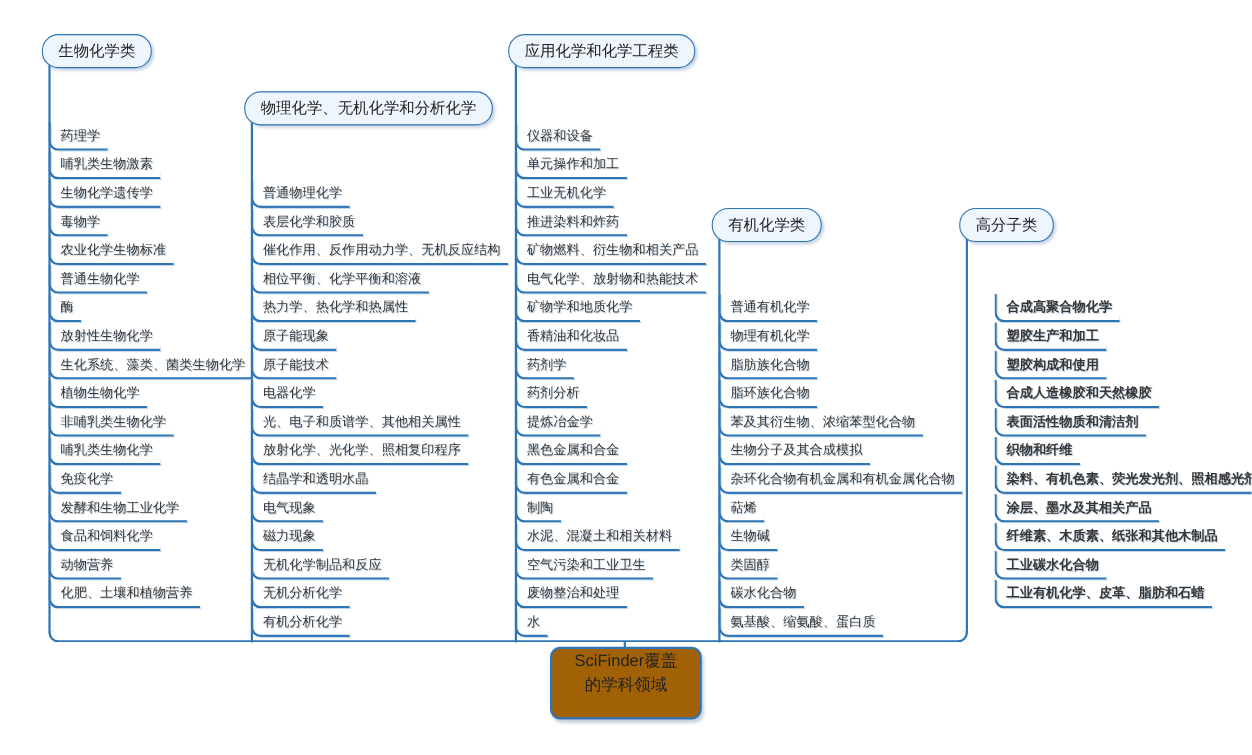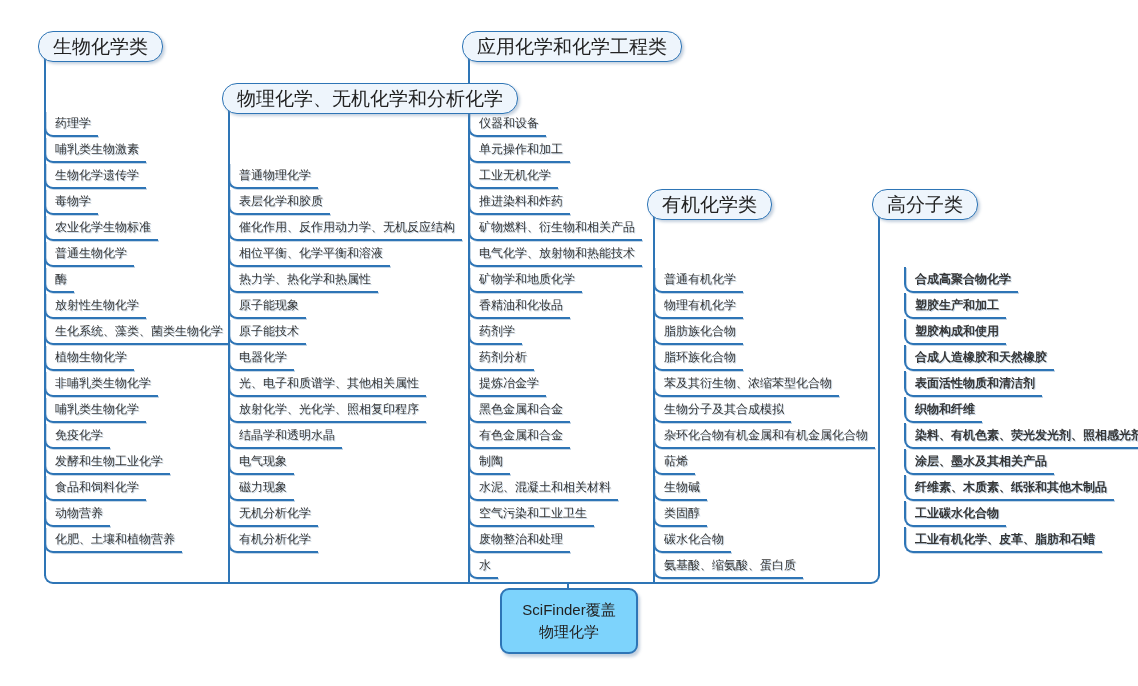--- a/index.html
+++ b/index.html
@@ -3,55 +3,55 @@
 <meta charset="utf-8">
 <style>
   html,body{margin:0;padding:0;background:#fff;}
   .canvas{
     position:relative;width:1138px;height:686px;background:#ffffff;
     font-family:"Liberation Sans","DejaVu Sans",sans-serif;overflow:hidden;
   }
   .title-node{
     position:absolute;height:31px;box-sizing:border-box;display:flex;align-items:center;
     padding:0 14px;border:1.6px solid #2E75B6;border-radius:15px;background:#eef5fc;
-    font-size:19px;color:#222;white-space:nowrap;z-index:3;
+    font-size:14px;color:#222;white-space:nowrap;z-index:3;
     box-shadow:2px 2px 3px rgba(110,140,175,.40);
     font-family:Liberation Serif, serif;
   }
   .spine{position:absolute;width:2px;background:#2E75B6;z-index:1;}
   .items{position:absolute;z-index:2;filter:drop-shadow(1px 1.5px 0px rgba(150,180,210,.55));}
   .item{
     height:26px;box-sizing:border-box;display:flex;align-items:flex-end;width:max-content;
     padding:0 7px 3px 9px;border-left:2px solid #2E75B6;border-bottom:2px solid #2E75B6;
     border-bottom-left-radius:9px;font-size:12px;color:#363636;white-space:nowrap;
     background:transparent;
   }
   .rail{
     position:absolute;left:44px;top:574px;width:836px;height:10px;box-sizing:border-box;
     border-left:2px solid #2E75B6;border-right:2px solid #2E75B6;border-bottom:2px solid #2E75B6;
     border-bottom-left-radius:9px;border-bottom-right-radius:9px;z-index:0;
   }
   .root-stub{position:absolute;left:567px;top:583px;width:2px;height:6px;background:#2E75B6;}
   .root-node{
     position:absolute;left:500px;top:588px;width:138px;height:66px;box-sizing:border-box;
-    border:2px solid #2E75B6;border-radius:9px;background:#7dd3fc;
-    display:flex;flex-direction:column;align-items:center;justify-content:center;
+    border:2px solid #2E75B6;border-radius:9px;background:#a16207;
+    display:flex;flex-direction:column;align-items:center;
     font-size:15px;color:#222;line-height:22px;z-index:3;text-align:center;
     box-shadow:2px 3px 3px rgba(110,140,175,.40);
   }
 </style>
 </head>
 <body>
 
 <div class="canvas">
   <div class="rail"></div>
   <div class="root-stub"></div>
   <div class="root-node">
     <div>SciFinder覆盖</div>
-    <div>物理化学</div>
+    <div>的学科领域</div>
   </div>
   <div id="branches">
       <div>
         <div class="spine" style="left: 44px; top: 59px; height: 517px;"></div>
         <div class="title-node" style="left: 38px; top: 31px;">
           <span>生物化学类</span>
         </div>
         <div class="items" style="left: 44px; top: 111px;">
           <div class="item">
             <span>药理学</span>
@@ -143,20 +143,23 @@
             <span>放射化学、光化学、照相复印程序</span>
           </div>
           <div class="item">
             <span>结晶学和透明水晶</span>
           </div>
           <div class="item">
             <span>电气现象</span>
           </div>
           <div class="item">
             <span>磁力现象</span>
+          </div>
+          <div class="item">
+            <span>无机化学制品和反应</span>
           </div>
           <div class="item">
             <span>无机分析化学</span>
           </div>
           <div class="item">
             <span>有机分析化学</span>
           </div>
         </div>
       </div>
       <div>

